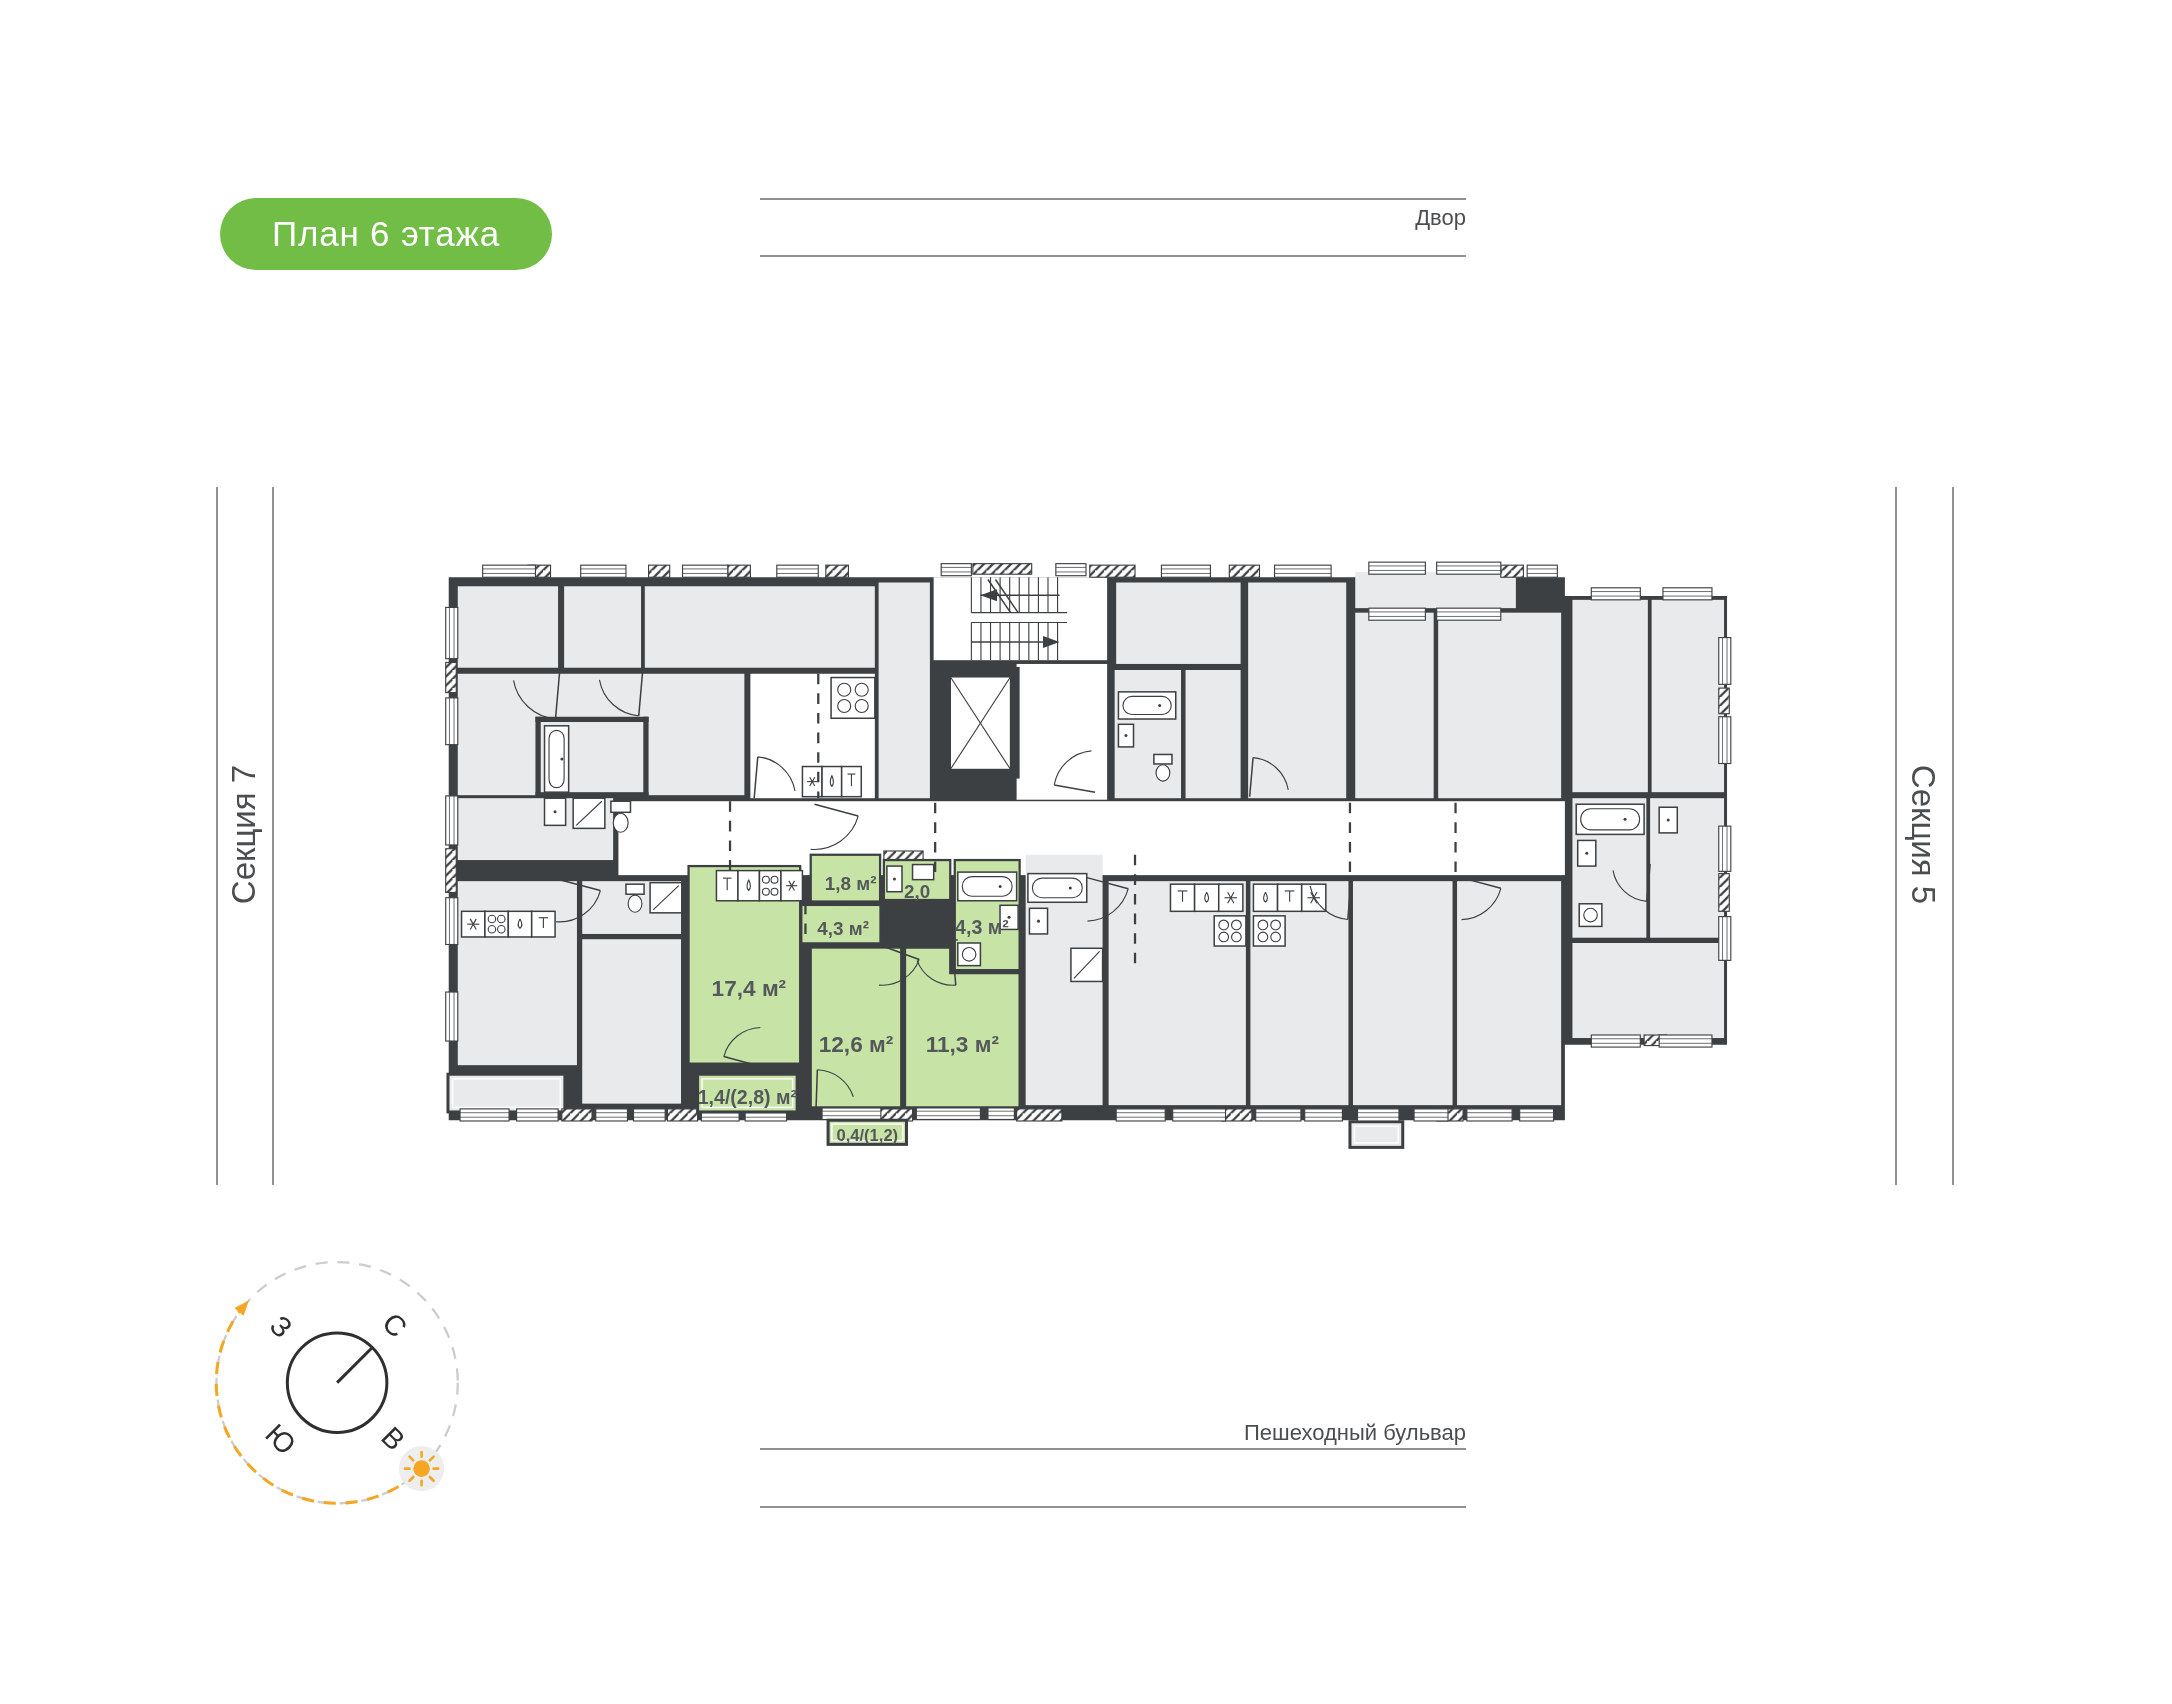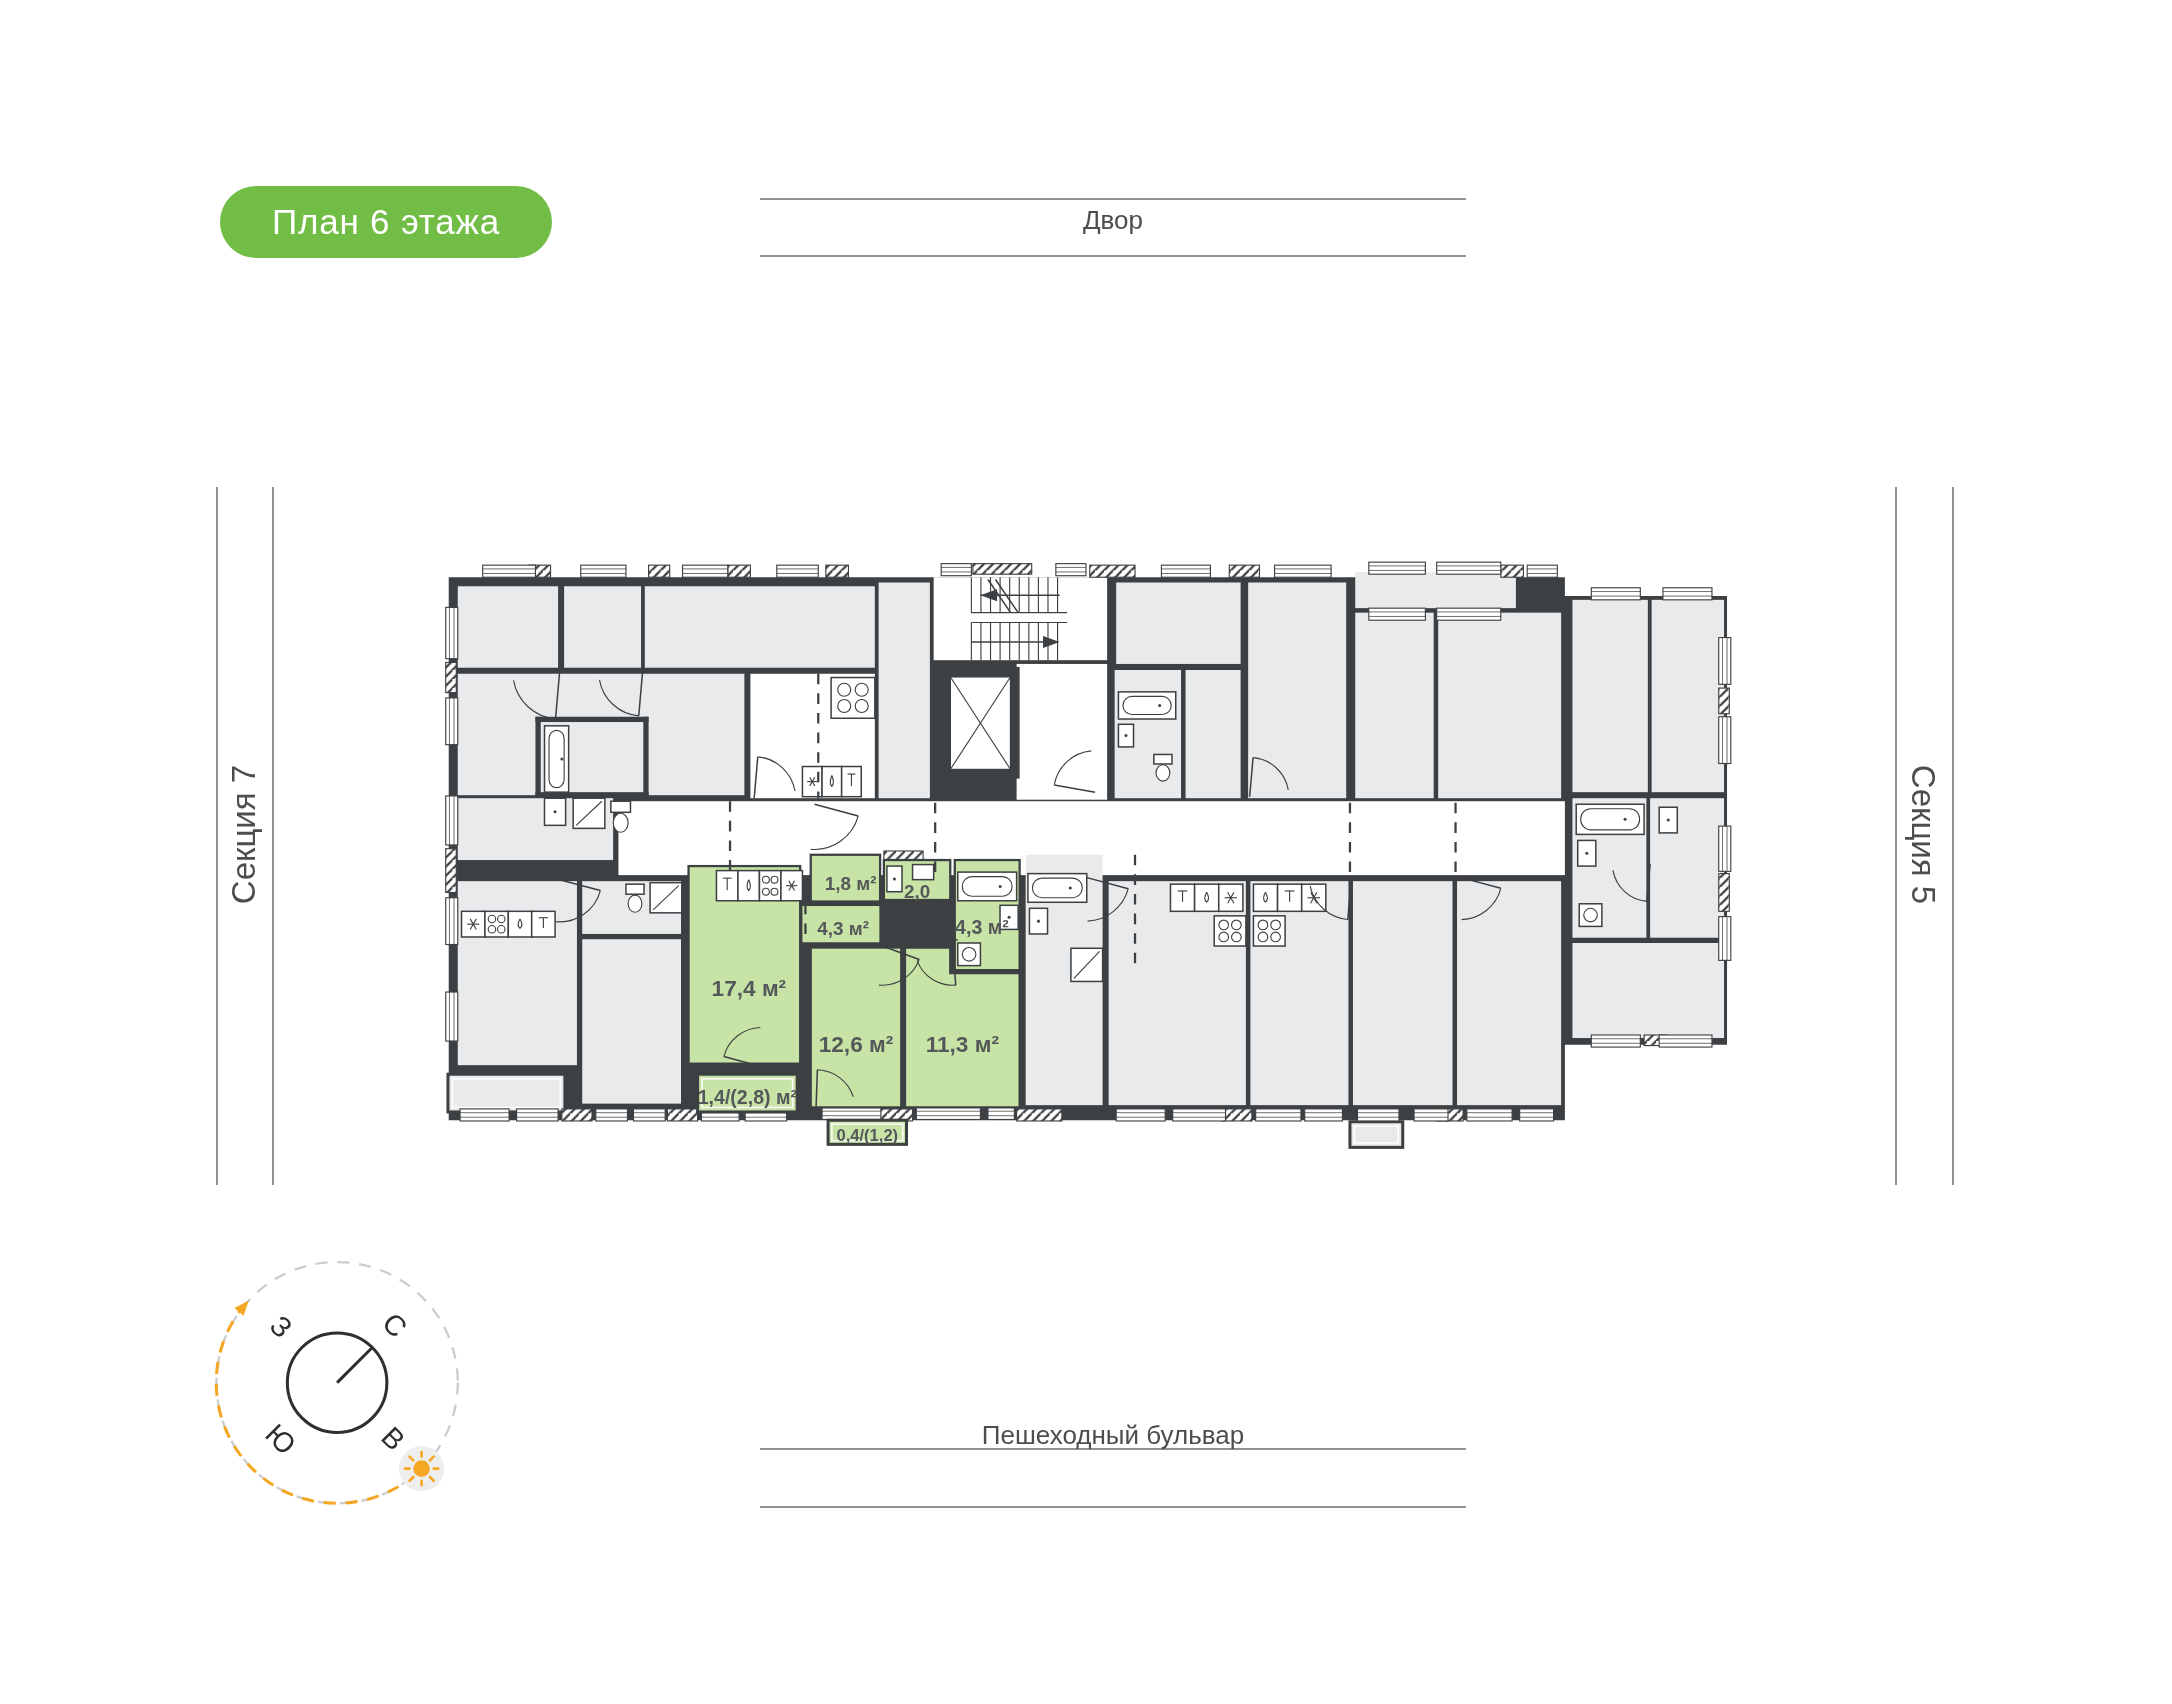--- a/index.html
+++ b/index.html
@@ -1,23 +1,23 @@
 <!DOCTYPE html>
 <html style="font-size:12px"><head>
 <meta charset="utf-8">
 <style>
   html,body{margin:0;padding:0;width:2172px;height:1705px;background:#ffffff;
     font-family:"Liberation Sans","DejaVu Sans",sans-serif;position:relative;overflow:hidden;}
   .abs{position:absolute;}
   
-  .badge{left:220px;top:186px;width:332px;height:72px;background:#72bd46;border-radius:36px;
+  .badge{left:220px;top:198px;width:332px;height:72px;background:#72bd46;border-radius:36px;
     display:flex;align-items:center;justify-content:center;color:#ffffff;font-size:35px;font-weight:400;letter-spacing:0.8px;}
   
   .h-rule{height:0;border-top:2.3px solid #8f9193;}
-  .street-label{width:706px;left:760px;text-align:center;color:#4b4e50;font-size:26px;font-weight:500;}
+  .street-label{width:706px;left:760px;text-align:right;color:#4b4e50;font-size:22px;font-weight:500;}
   
   .v-rule{width:0;border-left:2.3px solid #8f9193;height:698px;top:487px;}
   .v-label{width:377px;height:45px;line-height:45px;text-align:center;color:#4b4e50;font-size:33px;font-weight:500;}
   svg text{font-family:"Liberation Sans","DejaVu Sans",sans-serif;}
   .area-label{font-weight:bold;fill:#55585a;}
   .compass-letter{font-size:38px;fill:#2d2f30;font-weight:500;}
 </style>
 </head>
 <body>
 

